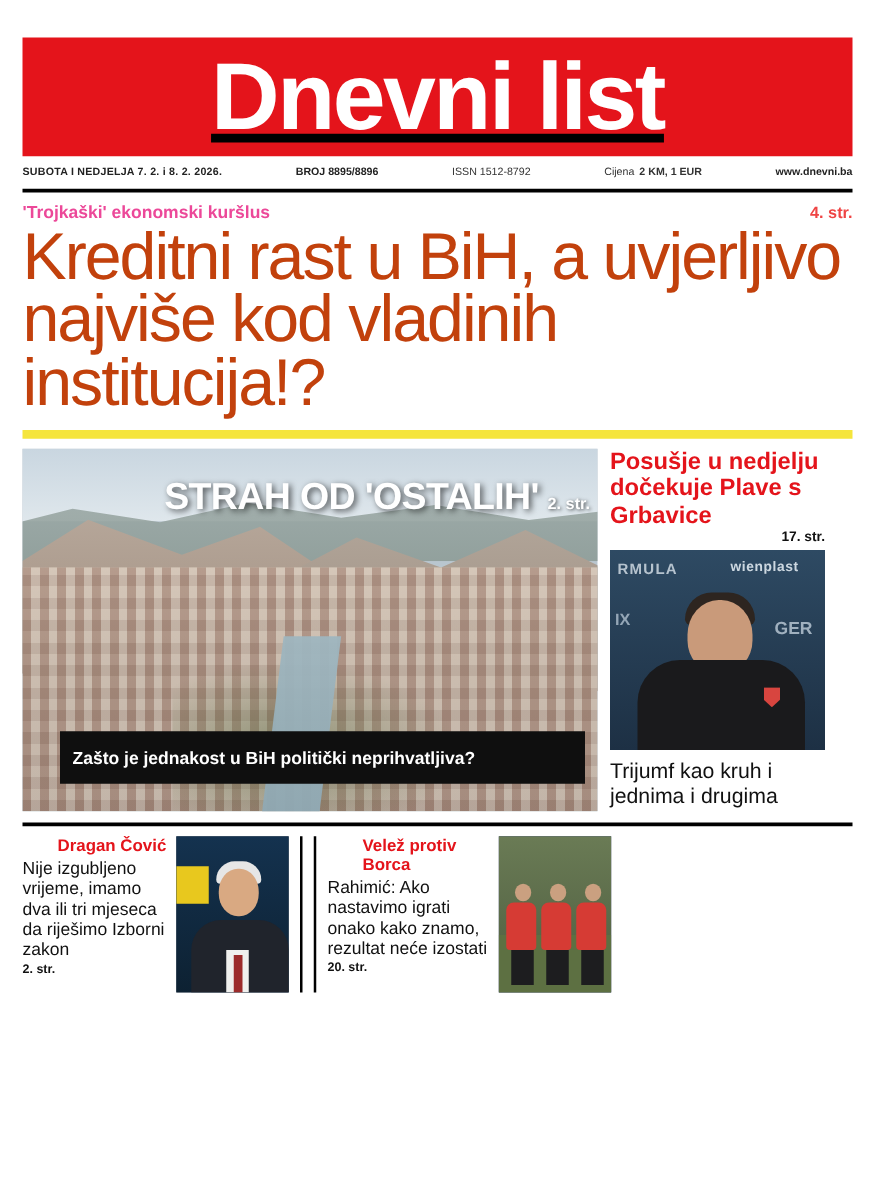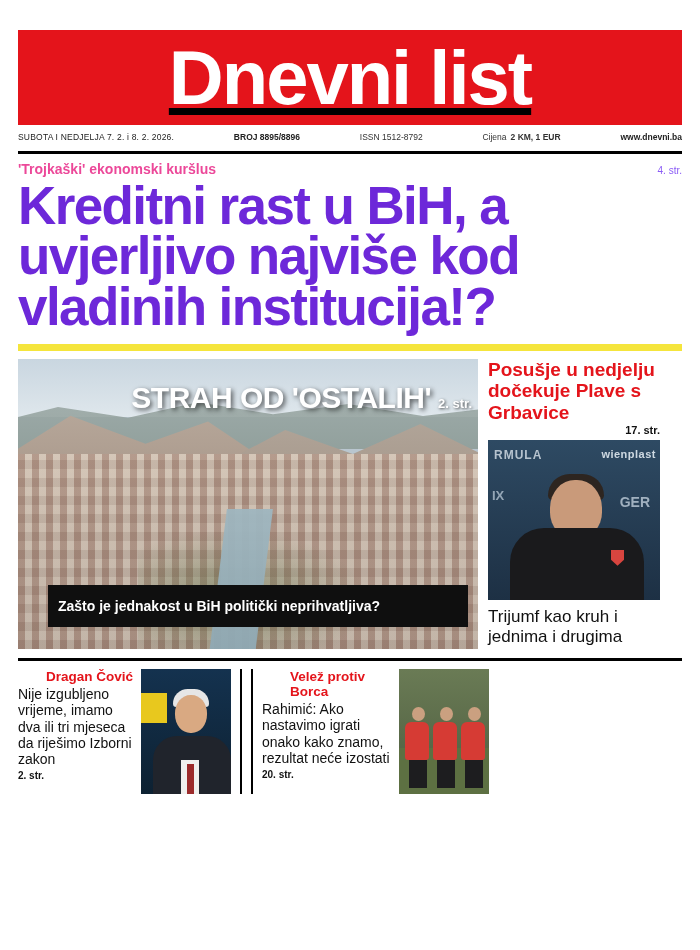--- a/index.html
+++ b/index.html
@@ -45,21 +45,21 @@
     display: flex;
     align-items: center;
     height: 24px;
     font-size: 8.5px;
     color: #222222;
     border-bottom: 3px solid #000000;
     padding-bottom: 2px;
   }
   .infoline .date {
     flex: 0 0 auto;
-    font-weight: normal;
+    font-weight: bold;
     letter-spacing: 0.2px;
   }
   .infoline .spacer { flex: 1 1 auto; }
   .infoline .issue {
     font-weight: bold;
     margin-right: 0;
   }
   .infoline .issn { color: #333; }
   .infoline .price { color: #333; }
   .infoline .web { font-weight: bold; color: #222; }
@@ -70,31 +70,31 @@
     align-items: baseline;
     justify-content: space-between;
     margin-top: 7px;
   }
   .kicker {
     color: #ec4899;
     font-weight: bold;
     font-size: 14px;
   }
   .kicker-page {
-    color: #8b5cf6;
-    font-weight: normal;
-    font-size: 10px;
+    color: #ef4444;
+    font-weight: bold;
+    font-size: 13px;
   }
   .lead-headline {
     margin-top: 4px;
     font-size: 53px;
-    font-weight: bold;
+    font-weight: normal;
     line-height: 0.95;
     letter-spacing: -1.6px;
-    color: #6d28d9;
+    color: #c2410c;
   }
   .yellow-rule {
     height: 7px;
     background: #f5e53c;
     margin-top: 12px;
   }
 
   
   .mid {
     display: flex;
@@ -235,21 +235,21 @@
     position: absolute;
     inset: 0;
     background: linear-gradient(#2e4a63, #1d3044);
   }
   .mr-photo .logo1 {
     position: absolute; left: 6px; top: 8px;
     color: #cfd9e2; font-weight: bold; font-size: 12px; letter-spacing: 1px;
     opacity: .85;
   }
   .mr-photo .logo2 {
-    position: absolute; right: 4px; top: 8px;
+    position: absolute; right: 21px; top: 8px;
     color: #dfe8ef; font-weight: bold; font-size: 11px; letter-spacing: .5px;
     opacity: .9;
   }
   .mr-photo .logo3 {
     position: absolute; left: 4px; top: 48px;
     color: #b9c8d6; font-weight: bold; font-size: 13px; opacity: .75;
   }
   .mr-photo .logo4 {
     position: absolute; right: 10px; top: 54px;
     color: #c9d6e2; font-weight: bold; font-size: 14px; opacity: .75;

